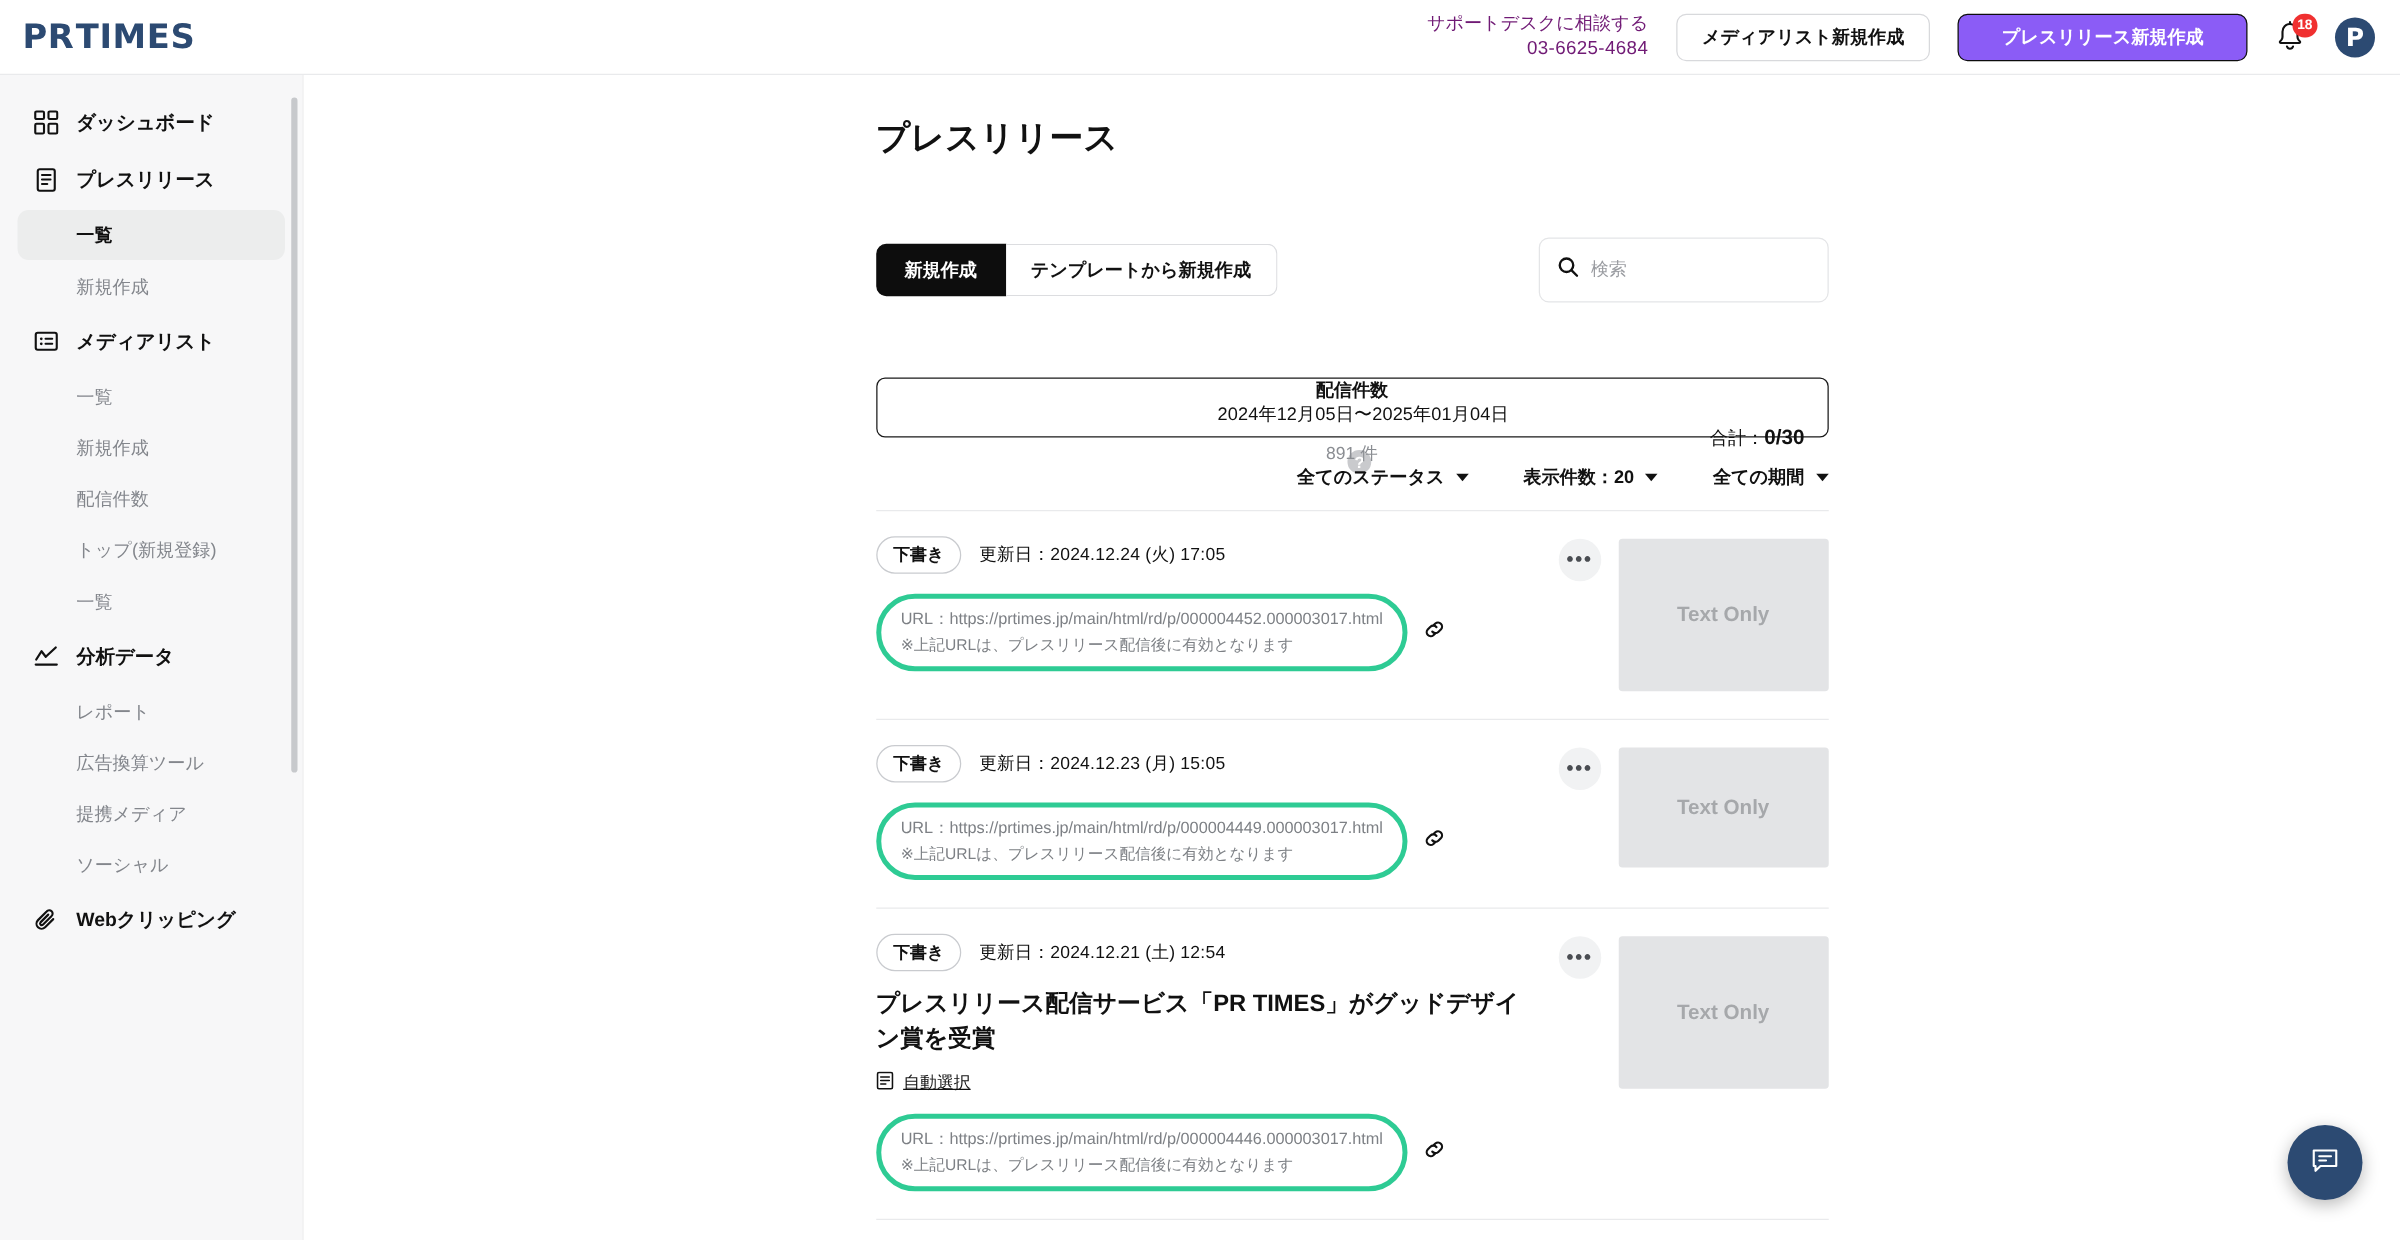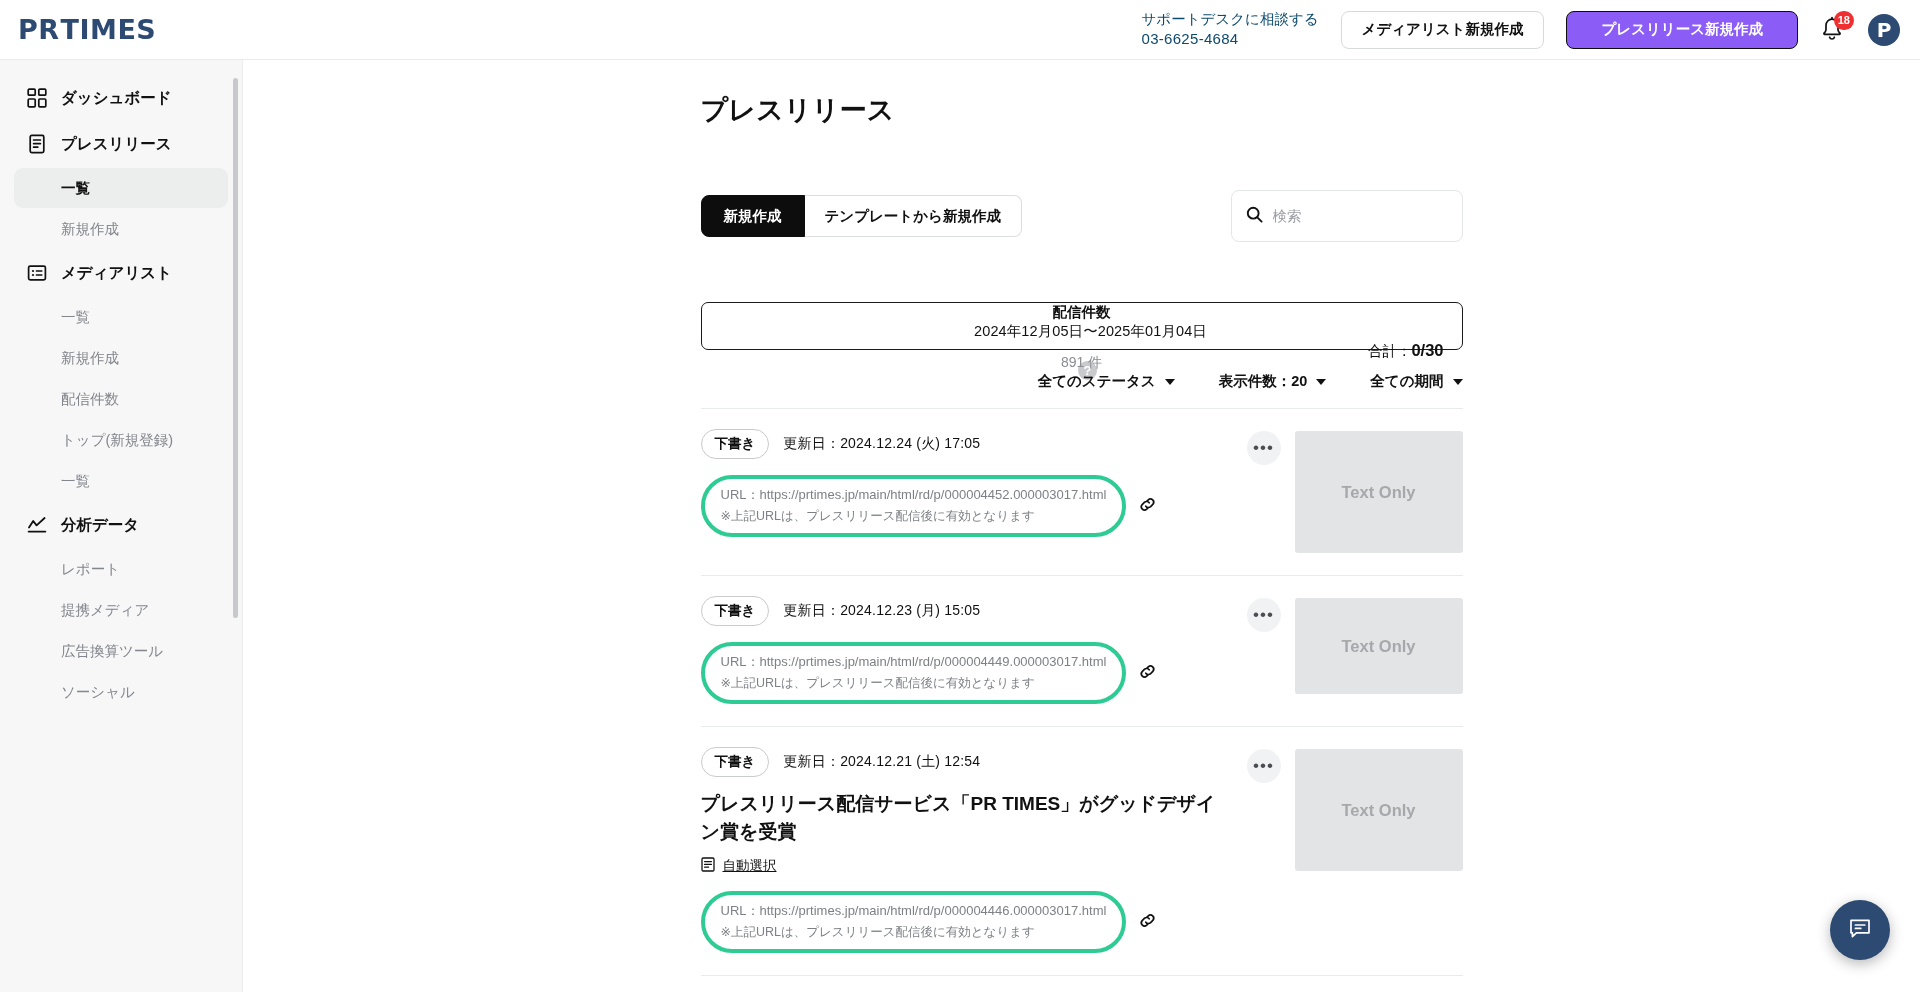--- a/index.html
+++ b/index.html
@@ -27,22 +27,22 @@
     color: #2c4a72;
     font-family: "DejaVu Sans", sans-serif;
     display: flex; align-items: baseline; gap: 1px;
   }
 
   .header-right {
     margin-left: auto; display: flex; align-items: center; gap: 22px;
     padding-right: 20px;
   }
   .support {
-    text-align: left; line-height: 1.35;
-    font-size: 14.5px; color: #0c4a6e; font-weight: 400;
+    text-align: right; line-height: 1.35;
+    font-size: 14.5px; color: #701a75; font-weight: 400;
   }
   .support .sup-tel { font-size: 15px; letter-spacing: 0.3px; }
 
   .btn-outline {
     height: 38px; padding: 0 20px;
     border: 1px solid #d8d9dc; border-radius: 8px;
     background: #fff; color: #111;
     font-size: 14.5px; font-weight: 700;
     font-family: "Liberation Sans", sans-serif;
     display: inline-flex; align-items: center; justify-content: center;
@@ -359,29 +359,37 @@
             <path d="M1.6 16.6h16.8" stroke="#111" stroke-width="1.8" stroke-linecap="round"></path>
           </svg>
         </span>
         <span>分析データ</span>
       </div>
 
       <div class="nav-sub">
         <span>レポート</span>
       </div>
       <div class="nav-sub">
+        <span>広告換算ツール</span>
+      </div>
+      <div class="nav-sub">
         <span>提携メディア</span>
       </div>
       <div class="nav-sub">
-        <span>広告換算ツール</span>
-      </div>
-      <div class="nav-sub">
         <span>ソーシャル</span>
       </div>
 
+      <div class="nav-item">
+        <span class="nv-ico">
+          <svg width="20" height="20" viewBox="0 0 20 20" fill="none">
+            <path d="M15.6 9.3 9.1 15.8a4 4 0 0 1-5.7-5.7l6.9-6.9a2.7 2.7 0 1 1 3.8 3.8l-6.8 6.8a1.35 1.35 0 0 1-1.9-1.9l6.2-6.2" stroke="#111" stroke-width="1.7" stroke-linecap="round" stroke-linejoin="round"></path>
+          </svg>
+        </span>
+        <span>Webクリッピング</span>
+      </div>
 
       <div class="side-track">
         <div class="side-thumb"></div>
       </div>
     </div>
   </nav>
 
   <main class="main">
     <div class="content">
 

